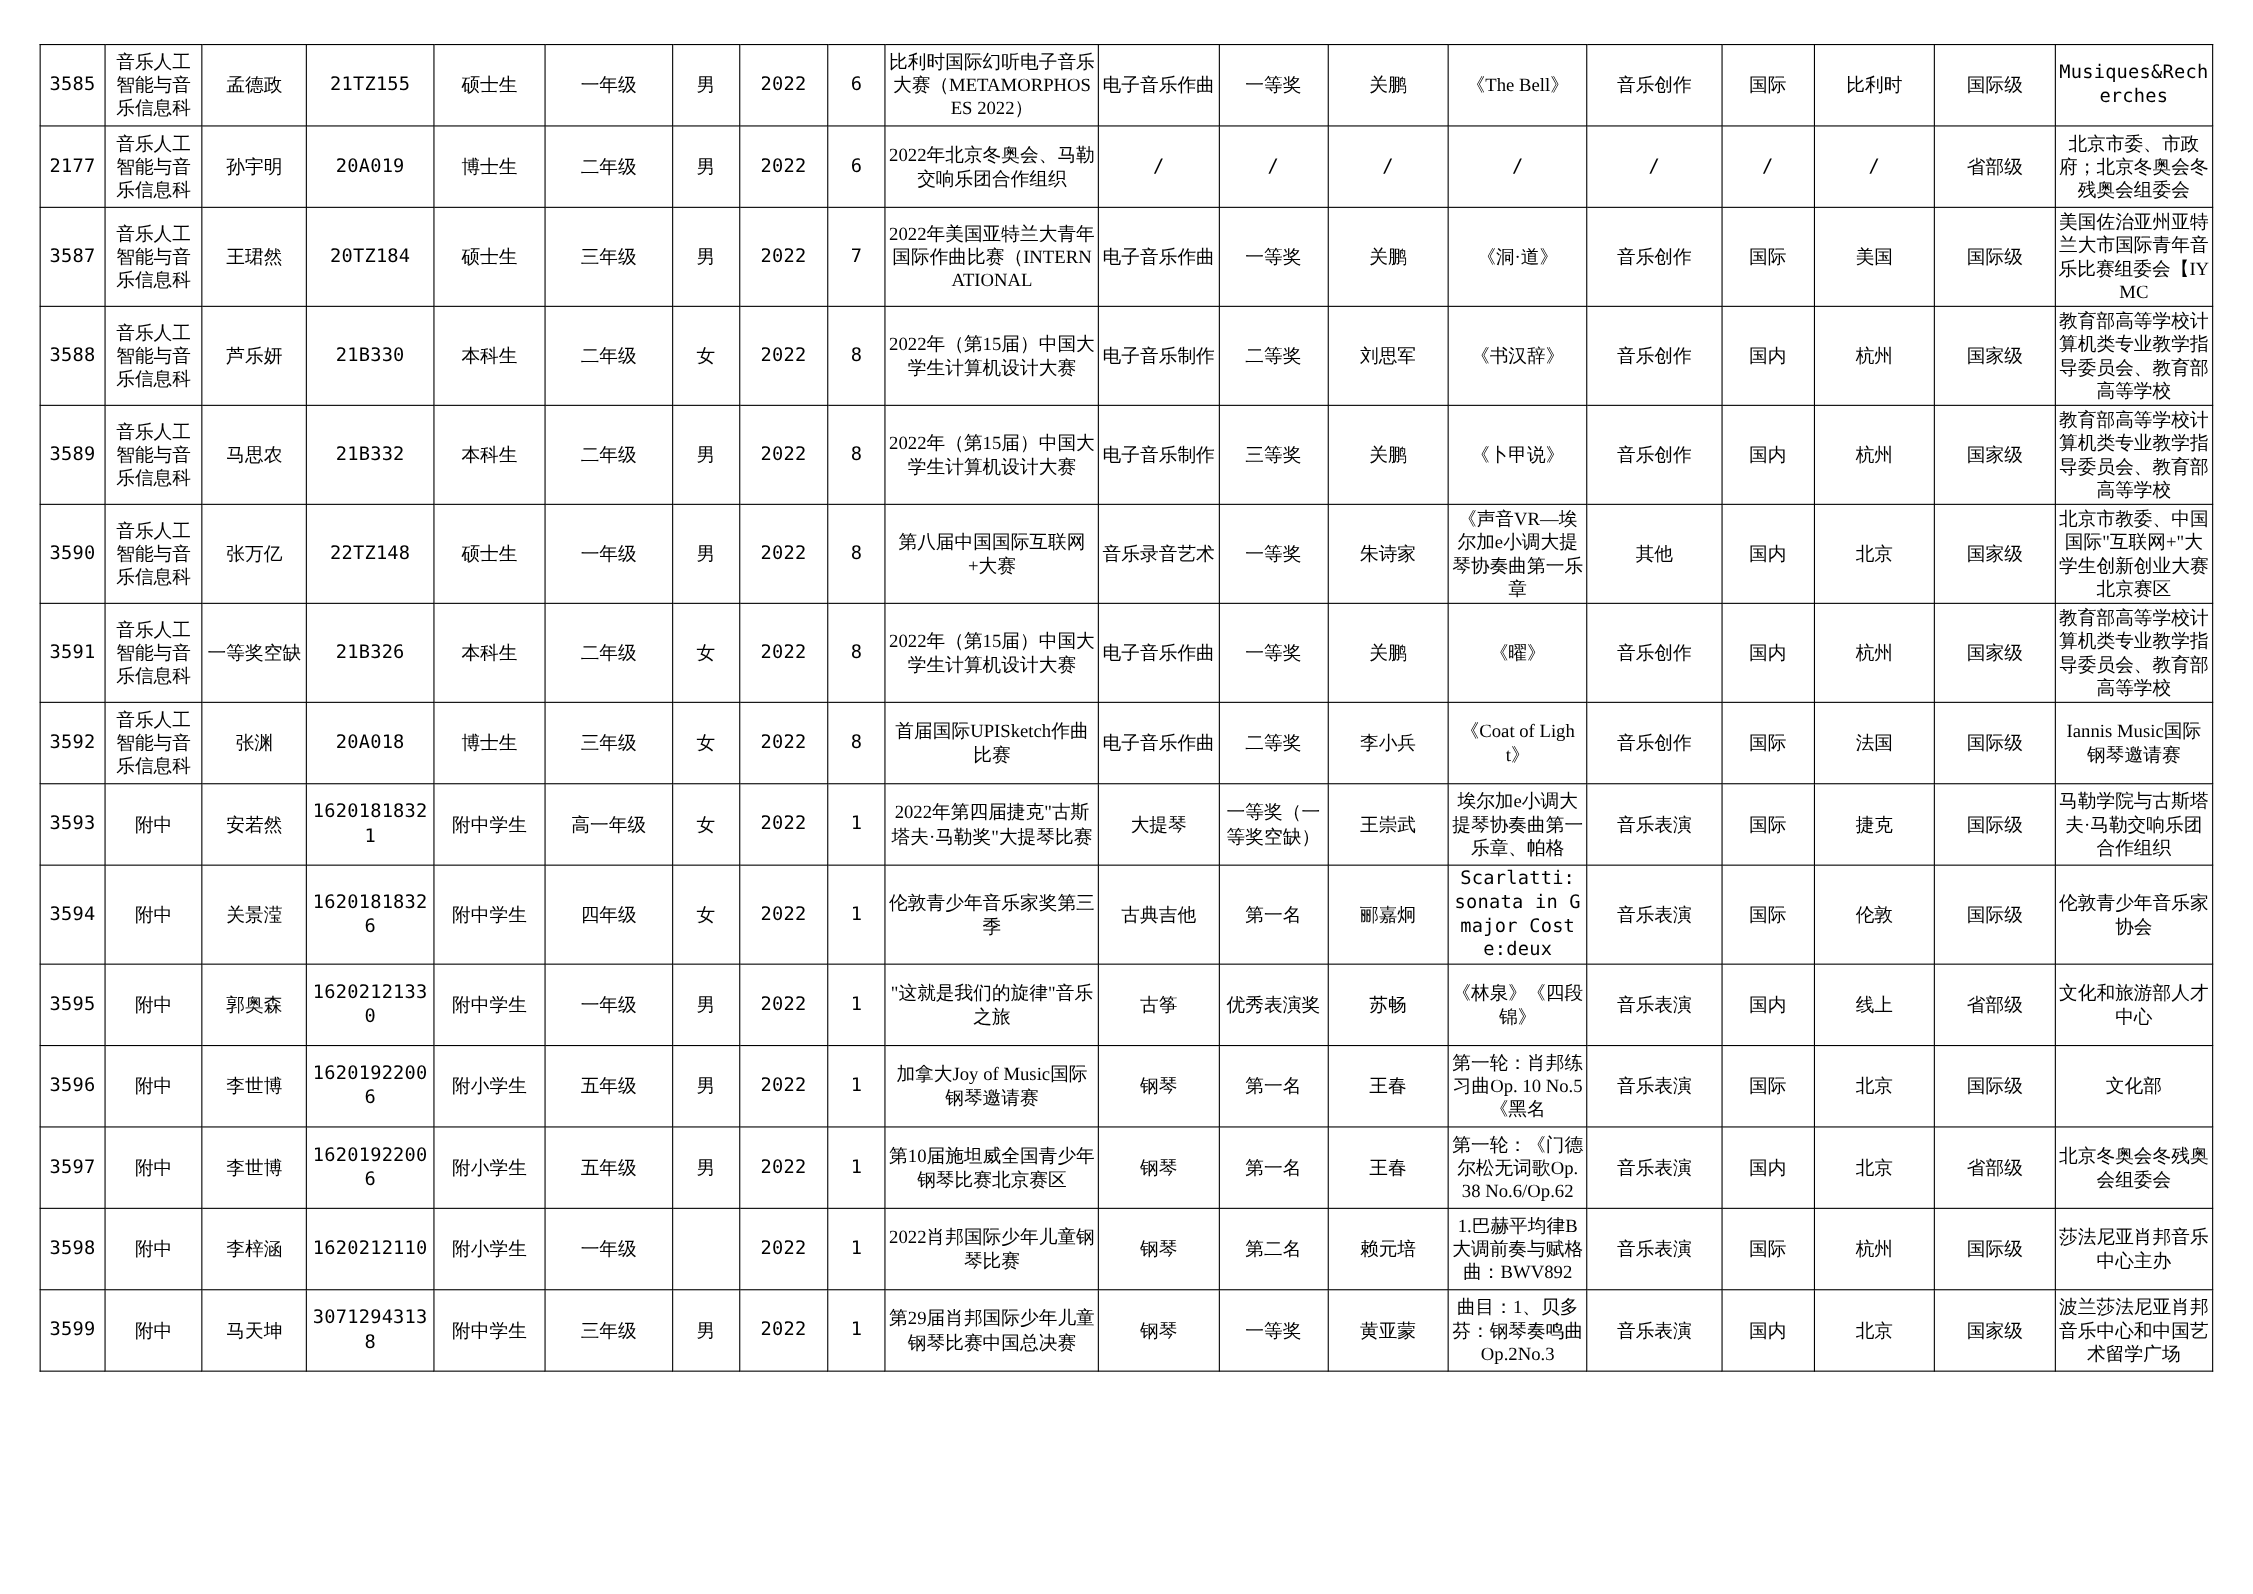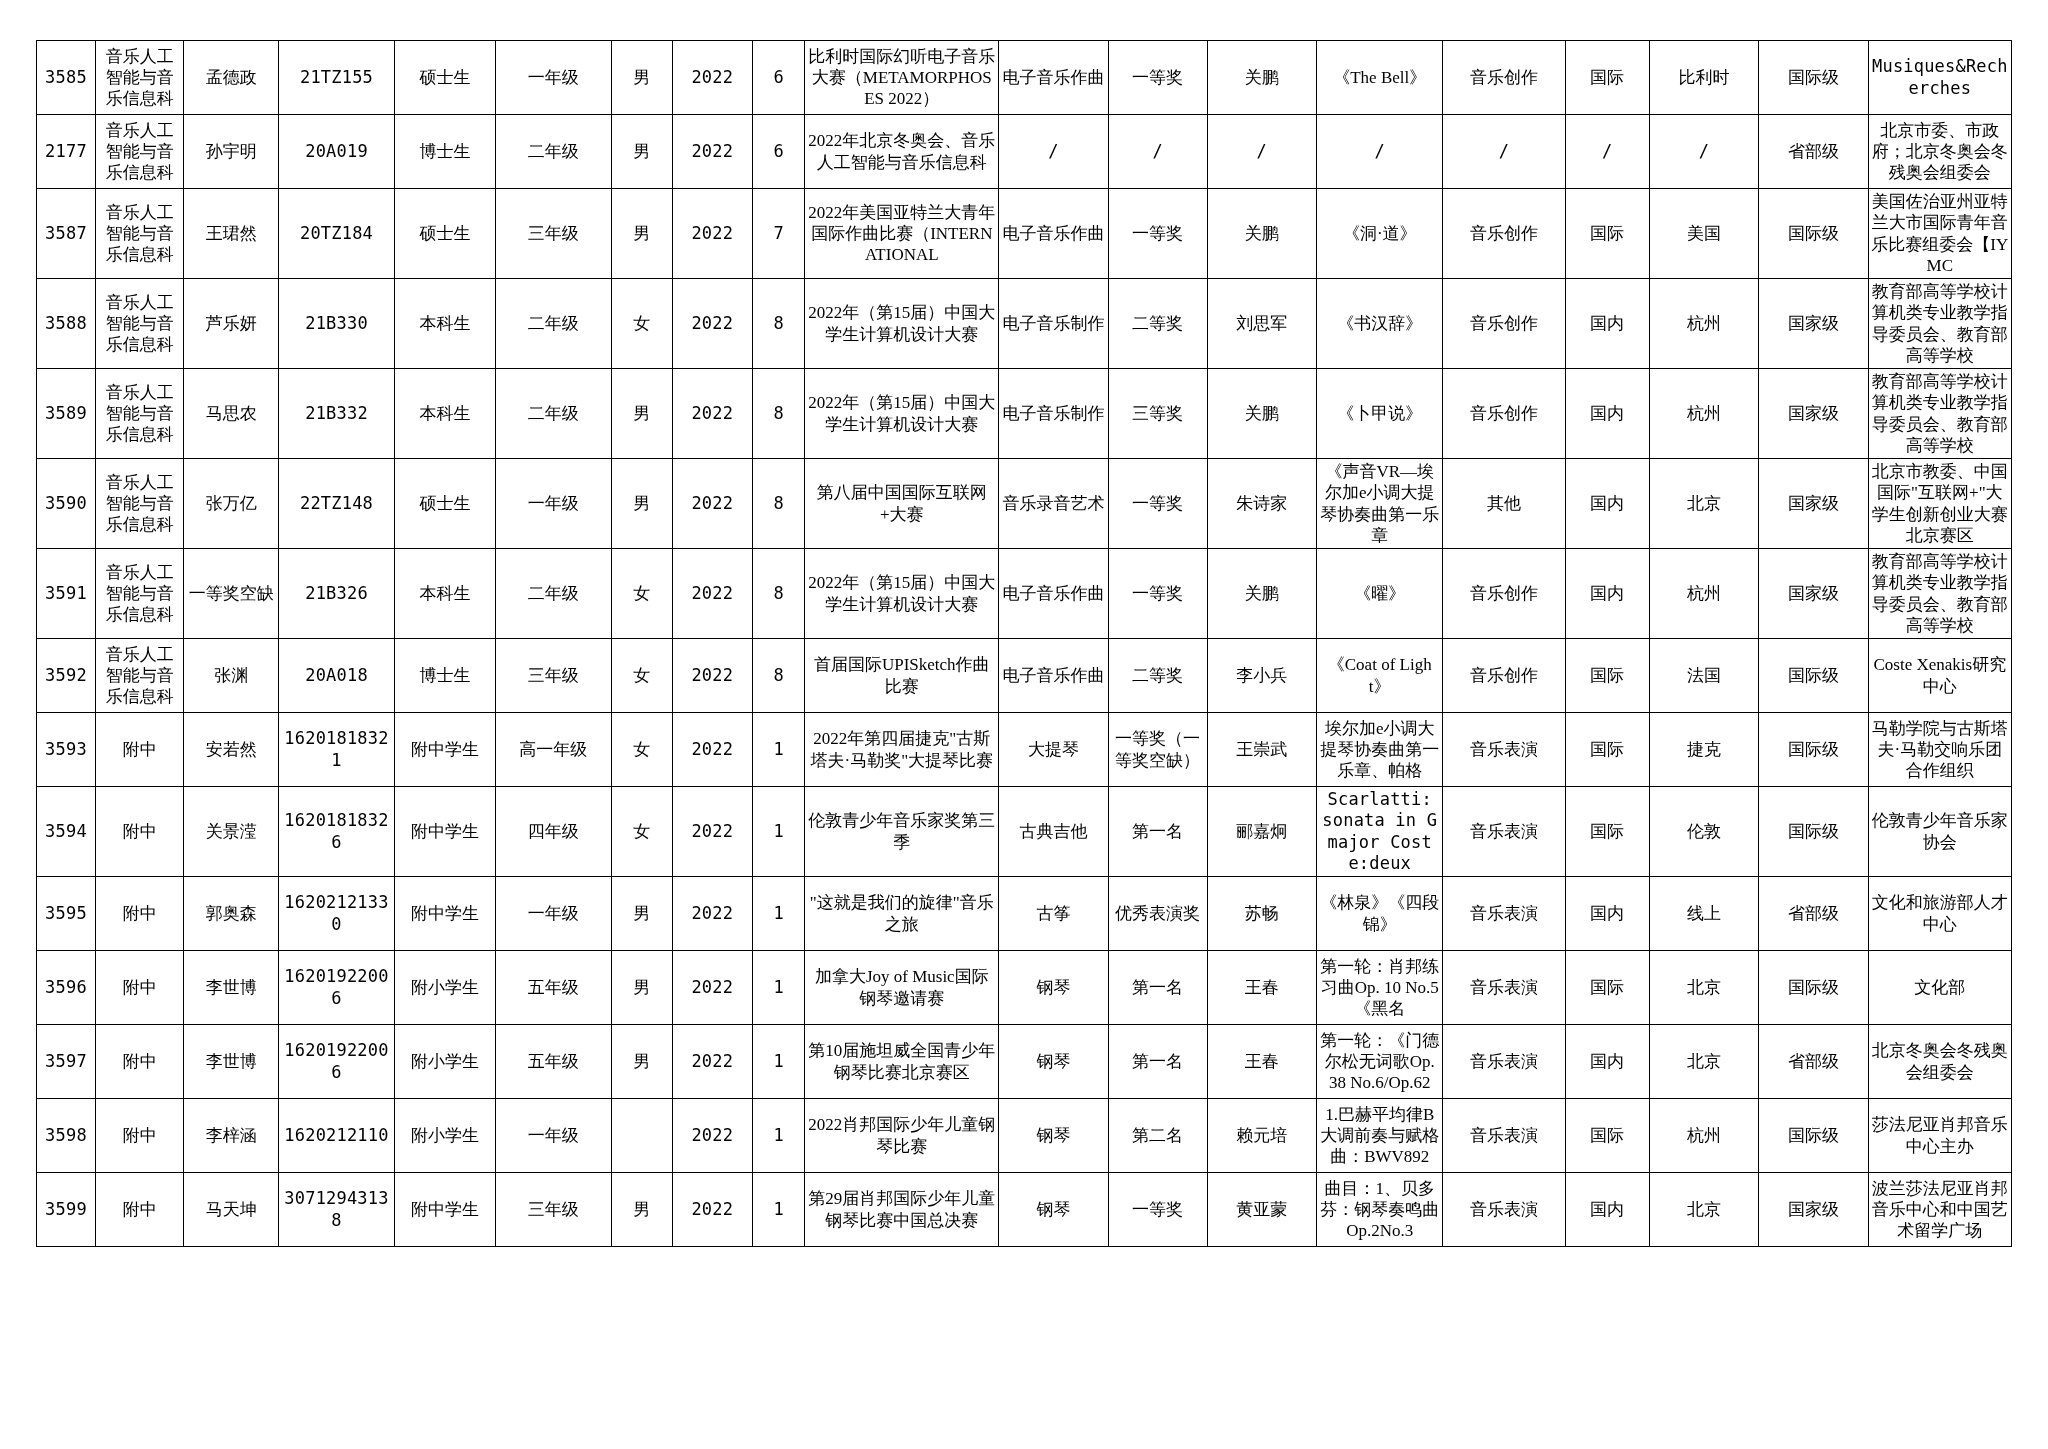--- a/index.html
+++ b/index.html
@@ -119,21 +119,21 @@
         <tr class="row">
           <td class="latin">2177</td>
           <td class="clip-cell">音乐人工智能与音乐信息科</td>
           <td>孙宇明</td>
           <td class="clip-cell latin">20A019</td>
           <td>博士生</td>
           <td>二年级</td>
           <td>男</td>
           <td class="latin">2022</td>
           <td class="latin">6</td>
-          <td class="clip-cell">2022年北京冬奥会、音乐人工智能与音乐信息科</td>
+          <td class="clip-cell">2022年北京冬奥会、马勒交响乐团合作组织</td>
           <td class="latin">/</td>
           <td class="clip-cell latin">/</td>
           <td class="latin">/</td>
           <td class="clip-cell latin">/</td>
           <td class="latin">/</td>
           <td class="latin">/</td>
           <td class="latin">/</td>
           <td>省部级</td>
           <td class="clip-cell">北京市委、市政府；北京冬奥会冬残奥会组委会</td>
         </tr>
@@ -254,21 +254,21 @@
           <td class="latin">8</td>
           <td class="clip-cell">首届国际UPISketch作曲比赛</td>
           <td>电子音乐作曲</td>
           <td class="clip-cell">二等奖</td>
           <td>李小兵</td>
           <td class="clip-cell">《Coat of Light》</td>
           <td>音乐创作</td>
           <td>国际</td>
           <td>法国</td>
           <td>国际级</td>
-          <td class="clip-cell">Coste Xenakis研究中心</td>
+          <td class="clip-cell">Iannis Music国际钢琴邀请赛</td>
         </tr>
         <tr class="row">
           <td class="latin">3593</td>
           <td class="clip-cell">附中</td>
           <td>安若然</td>
           <td class="clip-cell latin">16201818321</td>
           <td>附中学生</td>
           <td>高一年级</td>
           <td>女</td>
           <td class="latin">2022</td>

